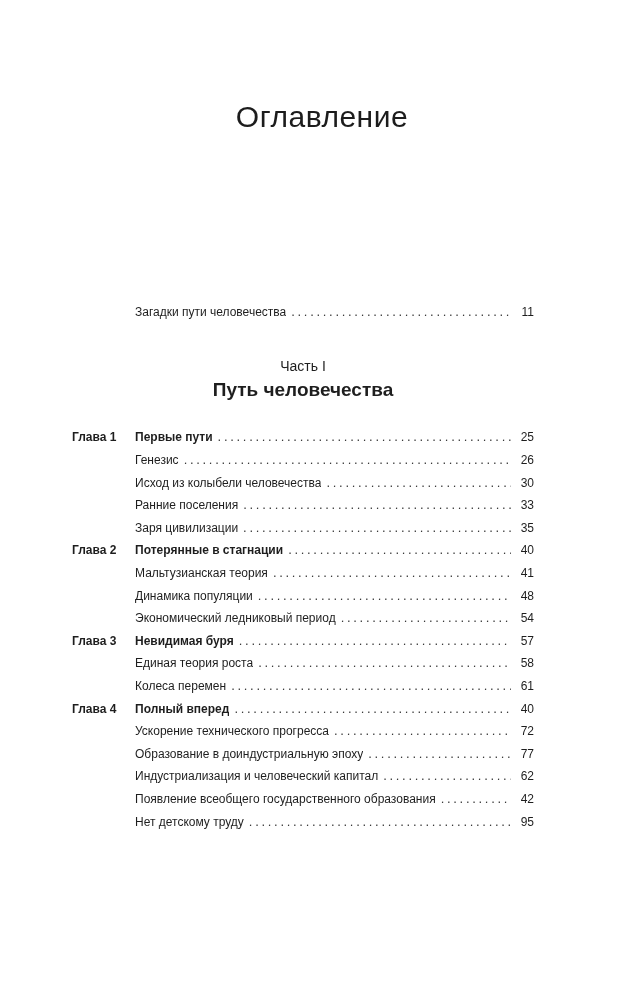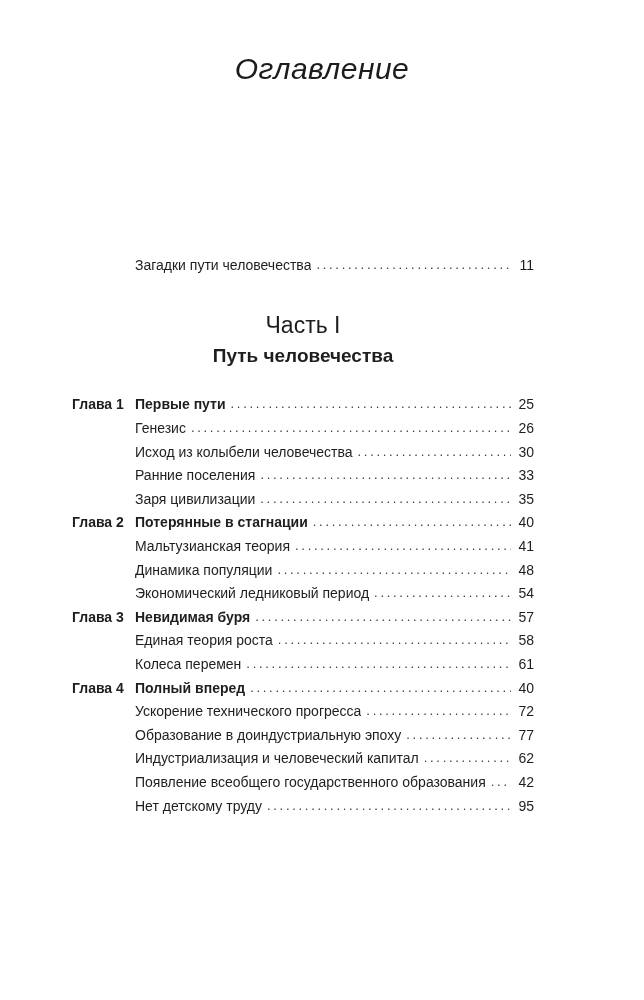--- a/index.html
+++ b/index.html
@@ -13,38 +13,37 @@
     color: #1e1e1e;
   }
   .page {
     position: relative;
     width: 644px;
     height: 1000px;
     background: #ffffff;
   }
   .main-title {
     margin: 0;
-    padding-top: 52px;
+    padding-top: 100px;
     text-align: center;
     font-size: 30px;
     font-weight: 400;
     letter-spacing: 0.5px;
     color: #1c1c1c;
     line-height: 1.1;
-    font-style: italic;
   }
   .toc-block {
     margin-left: 72px;
     width: 462px;
   }
   .row {
     display: flex;
-    align-items: flex-end;
+    align-items: center;
     line-height: 22.6px;
-    font-size: 14px;
+    font-size: 12px;
     white-space: nowrap;
   }
   .row .lbl {
     flex: 0 0 63px;
     font-weight: 700;
   }
   .row .ttl {
     flex: 0 1 auto;
     overflow: hidden;
   }
@@ -70,21 +69,21 @@
     font-weight: 400;
   }
   .preface-row {
     margin-top: 168px;
   }
   .part-heading {
     margin-top: 32px;
     text-align: center;
   }
   .part-label {
-    font-size: 23px;
+    font-size: 14px;
     font-weight: 400;
     line-height: 1.45;
   }
   .part-title {
     font-size: 19px;
     font-weight: 700;
     line-height: 1.45;
   }
   .entries {
     margin-top: 23px;

